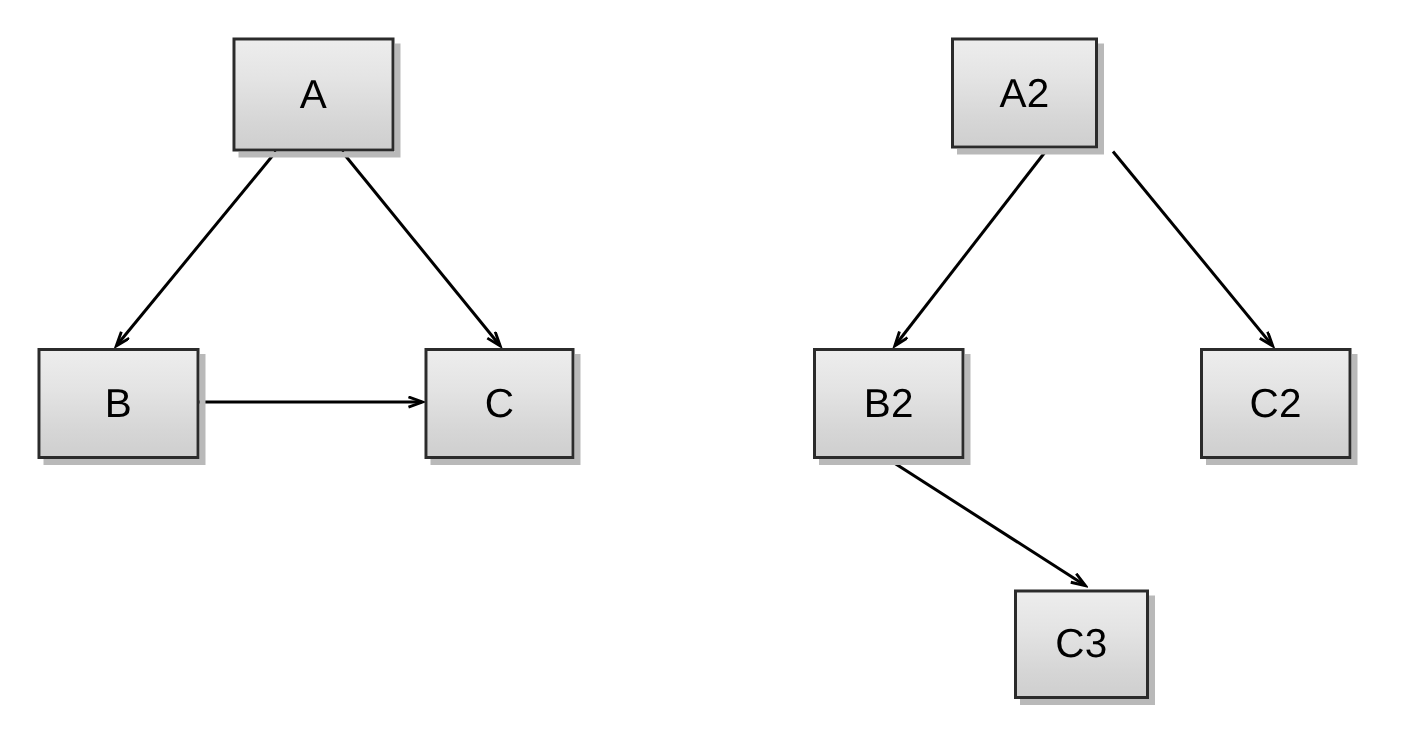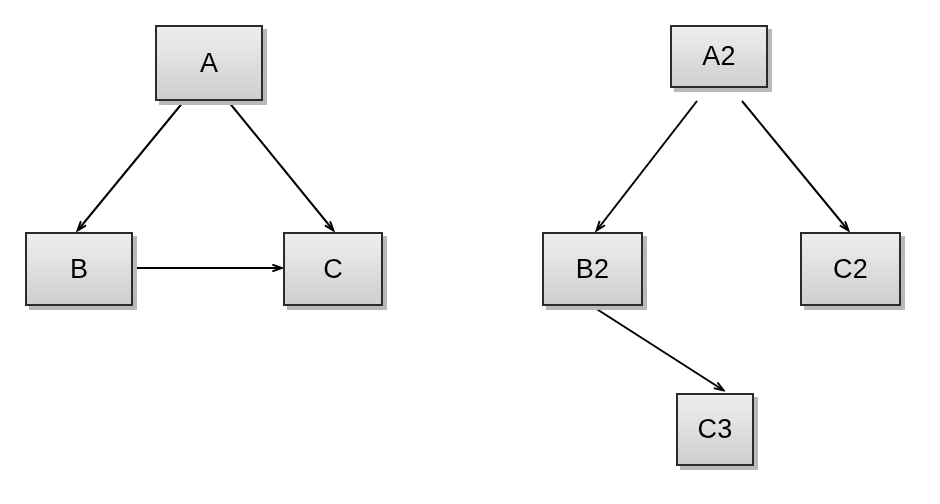--- a/index.html
+++ b/index.html
@@ -68,26 +68,26 @@
   <div id="nodes-group">
       <div class="node" style="left: 155px; top: 25px; width: 108px; height: 76px;">
         <span>A</span>
       </div>
       <div class="node" style="left: 25px; top: 232px; width: 108px; height: 74px;">
         <span>B</span>
       </div>
       <div class="node" style="left: 283px; top: 232px; width: 100px; height: 74px;">
         <span>C</span>
       </div>
-      <div class="node" style="left: 670px; top: 25px; width: 98px; height: 63px;">
+      <div class="node" style="left: 634px; top: 25px; width: 98px; height: 74px;">
         <span>A2</span>
       </div>
       <div class="node" style="left: 542px; top: 232px; width: 101px; height: 74px;">
         <span>B2</span>
       </div>
       <div class="node" style="left: 800px; top: 232px; width: 101px; height: 74px; justify-content: center;">
         <span>C2</span>
       </div>
-      <div class="node" style="left: 676px; top: 393px; width: 78px; height: 73px;">
+      <div class="node" style="left: 676px; top: 393px; width: 90px; height: 73px;">
         <span>C3</span>
       </div>
     </div>
 </div>
 
 </body></html>

